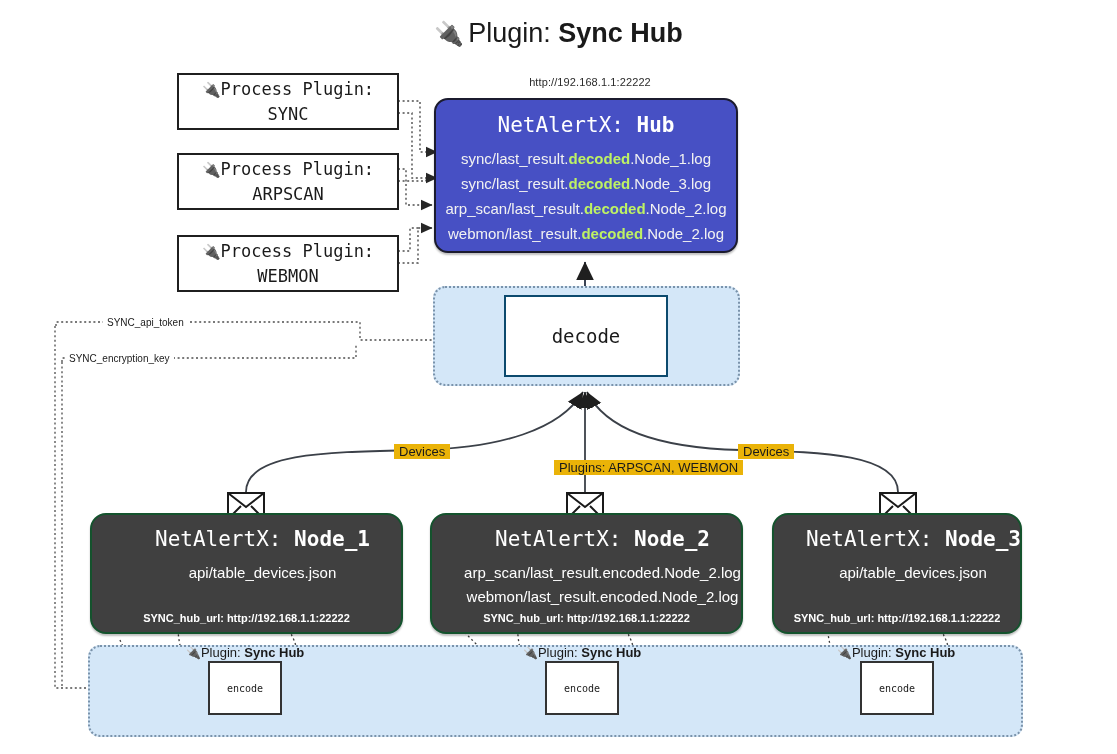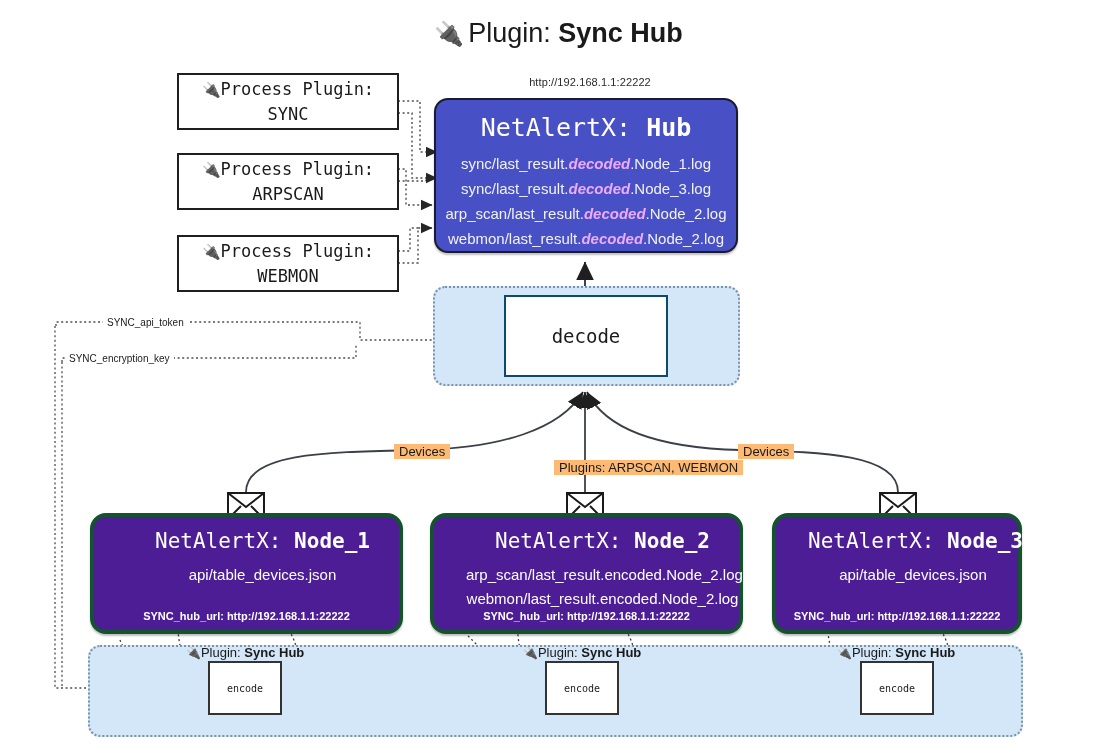--- a/index.html
+++ b/index.html
@@ -45,30 +45,30 @@
     text-align: center; font-size: 11px; font-weight: 400; color: #2b2b2b;
     letter-spacing: .1px;
   }
   #hub {
     left: 434px; top: 98px; width: 304px; height: 155px;
     background: #4750C4; border: 2px solid #1b1b2e; border-radius: 14px;
     box-shadow: 0 2px 2px rgba(0,0,0,.25);
   }
   #hub .hub-title {
     margin-top: 13px; text-align: center; color: #ffffff;
-    font-family: "DejaVu Sans Mono", monospace; font-size: 25px;
+    font-family: "DejaVu Sans Mono", monospace; font-size: 21px;
     white-space: nowrap;
   }
   #hub .hub-title .b { font-weight: 700; }
   #hub .loglines { margin-top: 9px; }
   #hub .logline {
     color: #f2f2f2; font-size: 15px; line-height: 1.67;
     text-align: center; white-space: nowrap;
   }
-  #hub .logline b { font-weight: 700; color: #f0abfc; font-style: italic; }
+  #hub .logline b { font-weight: 700; color: #bef264; }
 
   
   .lightband {
     background: #D4E7F8; border: 2px dotted #7a93ab; border-radius: 12px;
   }
   #decode-band { left: 433px; top: 286px; width: 307px; height: 100px; }
   #decode-box {
     left: 504px; top: 295px; width: 164px; height: 82px;
     background: #ffffff; border: 2px solid #0c4a6e;
     display: flex; align-items: center; justify-content: center;
@@ -79,29 +79,29 @@
   .envlabel {
     position: absolute; font-size: 10px; color: #1a1a1a;
     background: #ffffff; padding: 0 4px; white-space: nowrap;
   }
   #env-token { left: 103px; top: 317px; }
   #env-key   { left: 65px;  top: 353px; }
 
   
   .edgelabel {
     position: absolute; font-size: 13px; color: #1a1a1a;
-    background: #fdba74; padding: 0 5px; white-space: nowrap;
+    background: #eab308; padding: 0 5px; white-space: nowrap;
   }
   #lbl-dev-left  { left: 394px; top: 444px; }
   #lbl-dev-right { left: 738px; top: 444px; }
   #lbl-plugins   { left: 506px; top: 460px; margin-left: 48px; }
 
   
   .nodebox {
-    background: #4c1d95; border: 4px solid #14532d; border-radius: 16px;
+    background: #404040; border: 2px solid #14532d; border-radius: 16px;
     box-shadow: 0 2px 2px rgba(0,0,0,.25);
     padding-left: 32px;
   }
   .nodebox .n-title {
     margin-top: 12px; text-align: center; color: #ffffff;
     font-family: "DejaVu Sans Mono", monospace; font-size: 21px; white-space: nowrap;
   }
   .nodebox .n-title .b { font-weight: 700; }
   .nodebox .n-lines { margin-top: 10px; }
   .nodebox .n-line {

